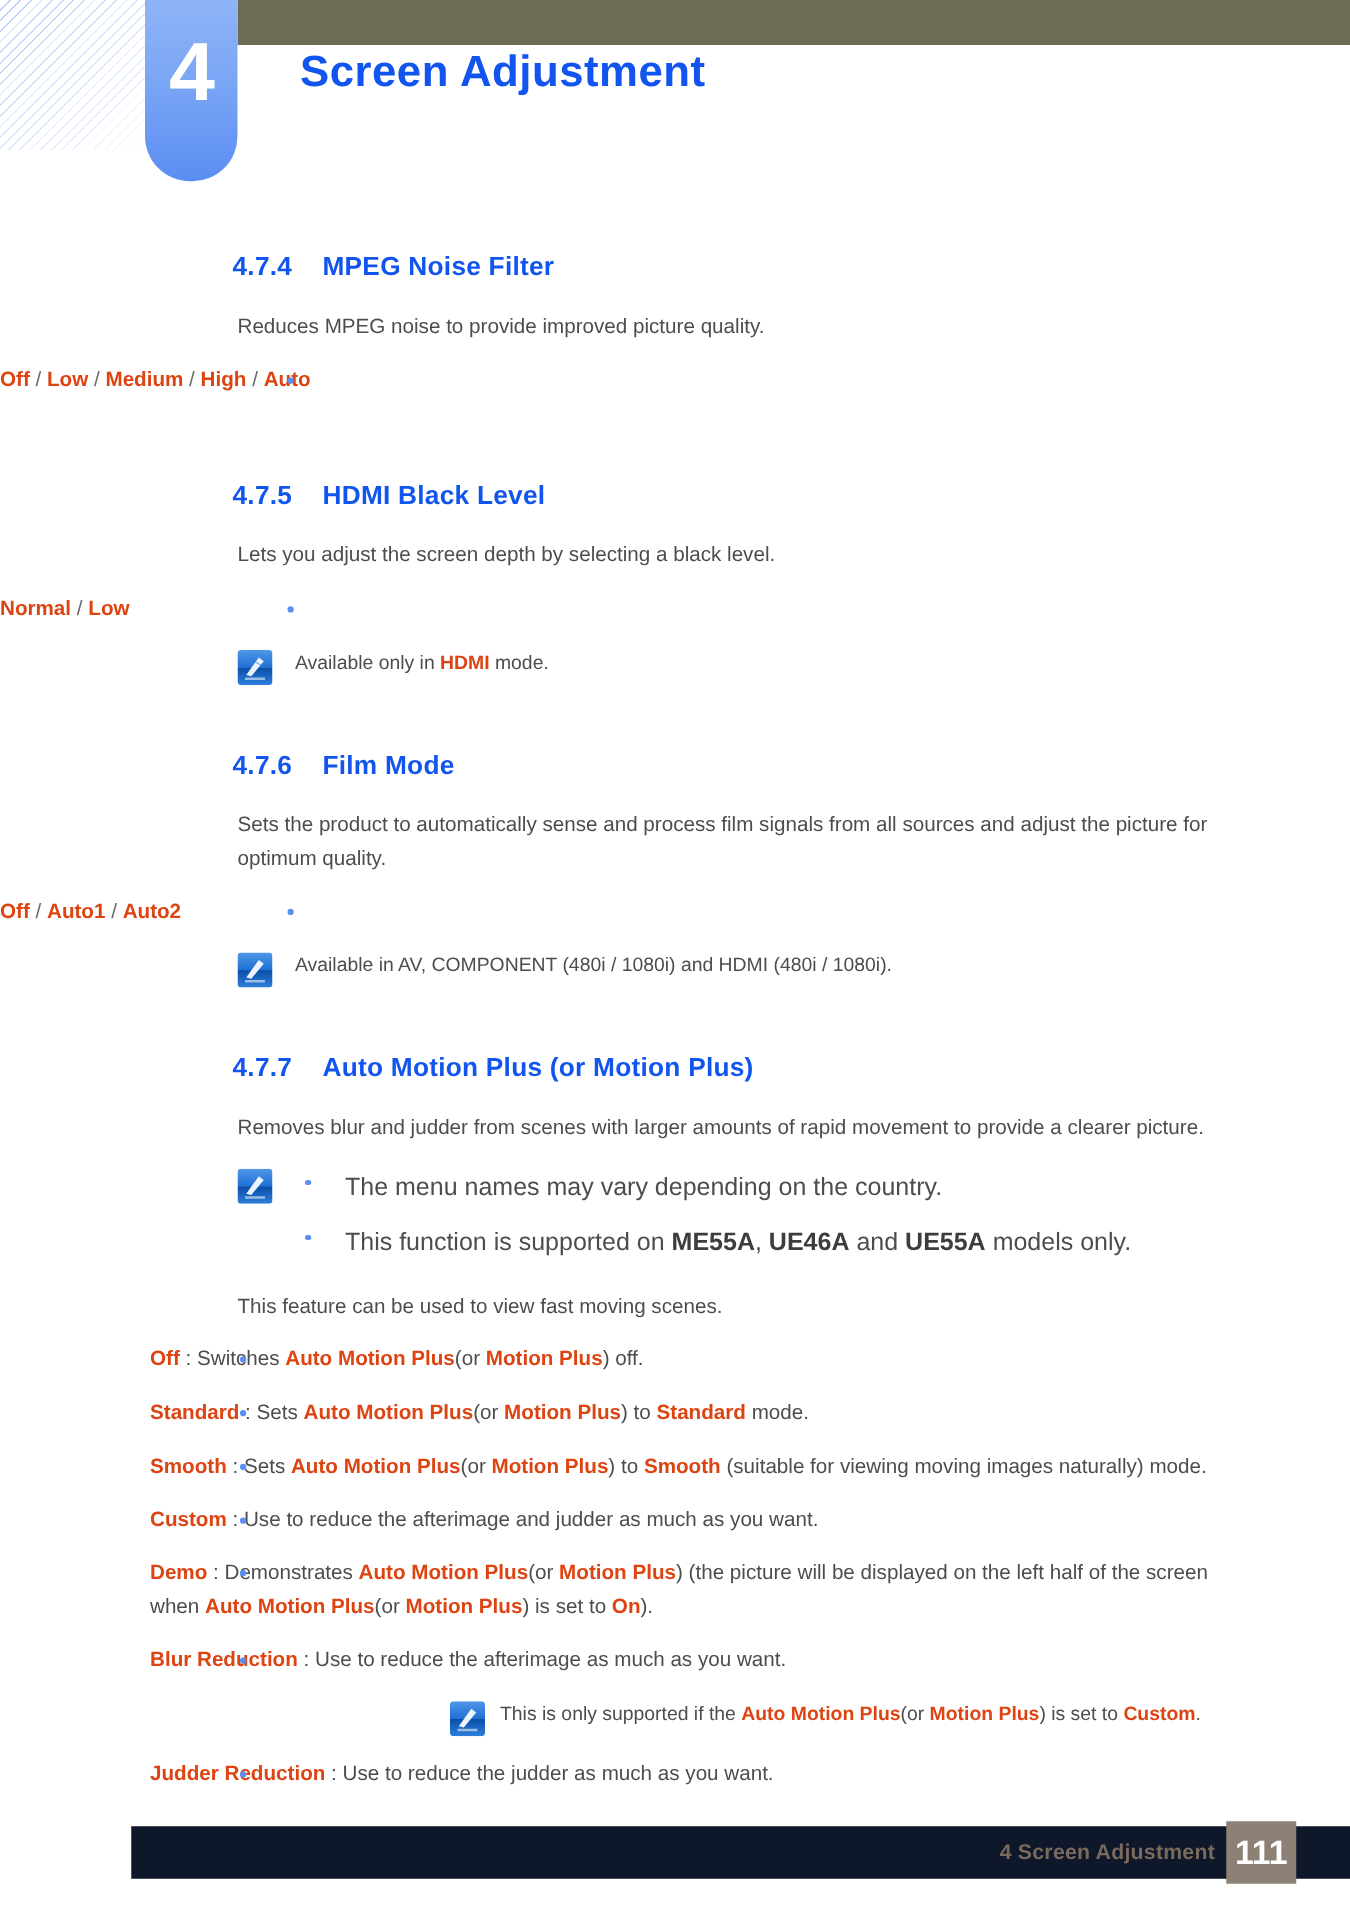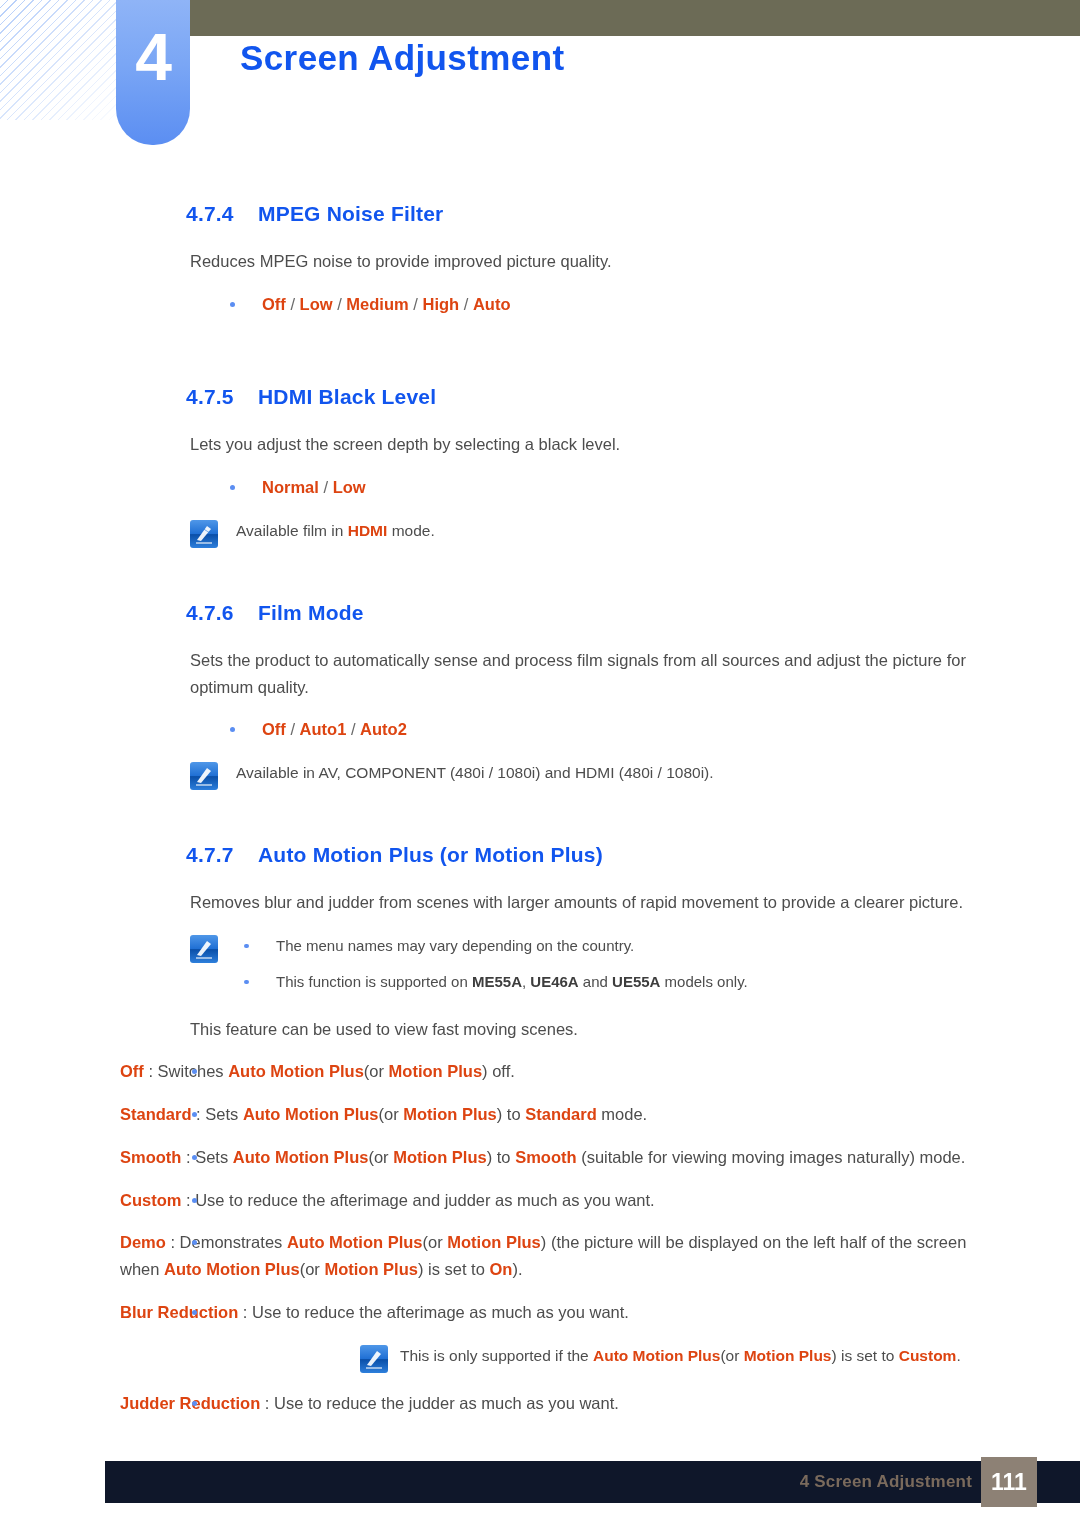--- a/index.html
+++ b/index.html
@@ -108,21 +108,20 @@
   .para.tight { }
 
   ul.opts {
     list-style: none;
     margin: 16px 0 0 0;
     padding: 0;
   }
   ul.opts li {
     position: relative;
     margin: 0 0 16px 0;
-    padding-left: 262px;
     font-size: 16.5px;
     line-height: 1.62;
     color: #4d4d4d;
     width: 1010px;
     box-sizing: border-box;
   }
   ul.opts li::before {
     content: "";
     position: absolute;
     left: 230px;
@@ -161,21 +160,21 @@
 
   .note ul {
     list-style: none;
     margin: 0;
     padding: 0;
   }
   .note ul li {
     position: relative;
     padding-left: 40px;
     margin-bottom: 12px;
-    font-size: 15px;
+    font-size: 20px;
     line-height: 1.6;
   }
   .note ul li::before {
     content: "";
     position: absolute;
     left: 8px;
     top: 10px;
     width: 4.5px;
     height: 4.5px;
     border-radius: 50%;
@@ -202,21 +201,21 @@
     letter-spacing: 0.2px;
   }
   .page-num {
     position: absolute;
     right: 43px;
     top: -4px;
     width: 56px;
     height: 50px;
     background: #8d8175;
     color: #ffffff;
-    font-size: 23px;
+    font-size: 27px;
     font-weight: bold;
     text-align: center;
     line-height: 50px;
   }
 </style>
 </head>
 <body>
 
 <div class="page-header">
   <div class="hatch"></div>
@@ -254,21 +253,21 @@
             <stop offset="0.52" stop-color="#0a4fa8"></stop>
             <stop offset="1" stop-color="#2d7fdc"></stop>
           </linearGradient>
         </defs>
         <rect x="0" y="0" width="28" height="28" rx="3" fill="url(#ng1)"></rect>
         <path d="M7 20 L17 6 L21 9 L11 21 Z" fill="#ffffff" opacity="0.92"></path>
         <path d="M6 22 L22 22 L22 24 L6 24 Z" fill="#ffffff" opacity="0.55"></path>
         <path d="M12 8 L20 13" stroke="#2d7fdc" stroke-width="1" opacity="0.6"></path>
       </svg>
     </span>
-    <span><span>Available film in </span><span class="hl">HDMI</span><span> mode.</span></span>
+    <span><span>Available only in </span><span class="hl">HDMI</span><span> mode.</span></span>
   </div>
 
   <h2 class="sec-head">
     <span class="num">4.7.6</span><span>Film Mode</span>
   </h2>
   <p class="para">Sets the product to automatically sense and process film signals from all sources and adjust the picture for optimum quality.</p>
   <ul class="opts">
     <li><span class="hl">Off</span><span class="sep"> / </span><span class="hl">Auto1</span><span class="sep"> / </span><span class="hl">Auto2</span></li>
   </ul>
   <div class="note">

